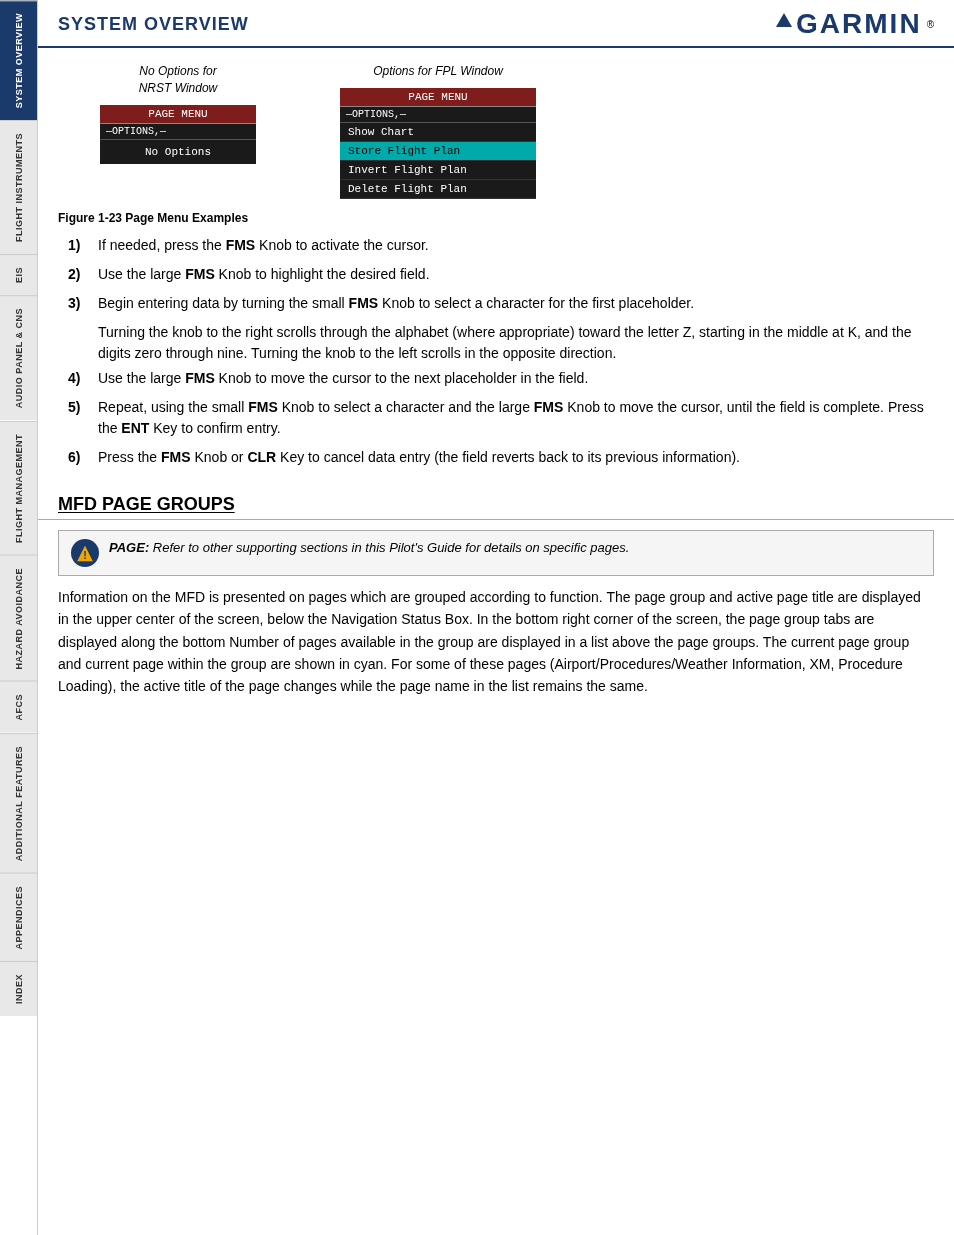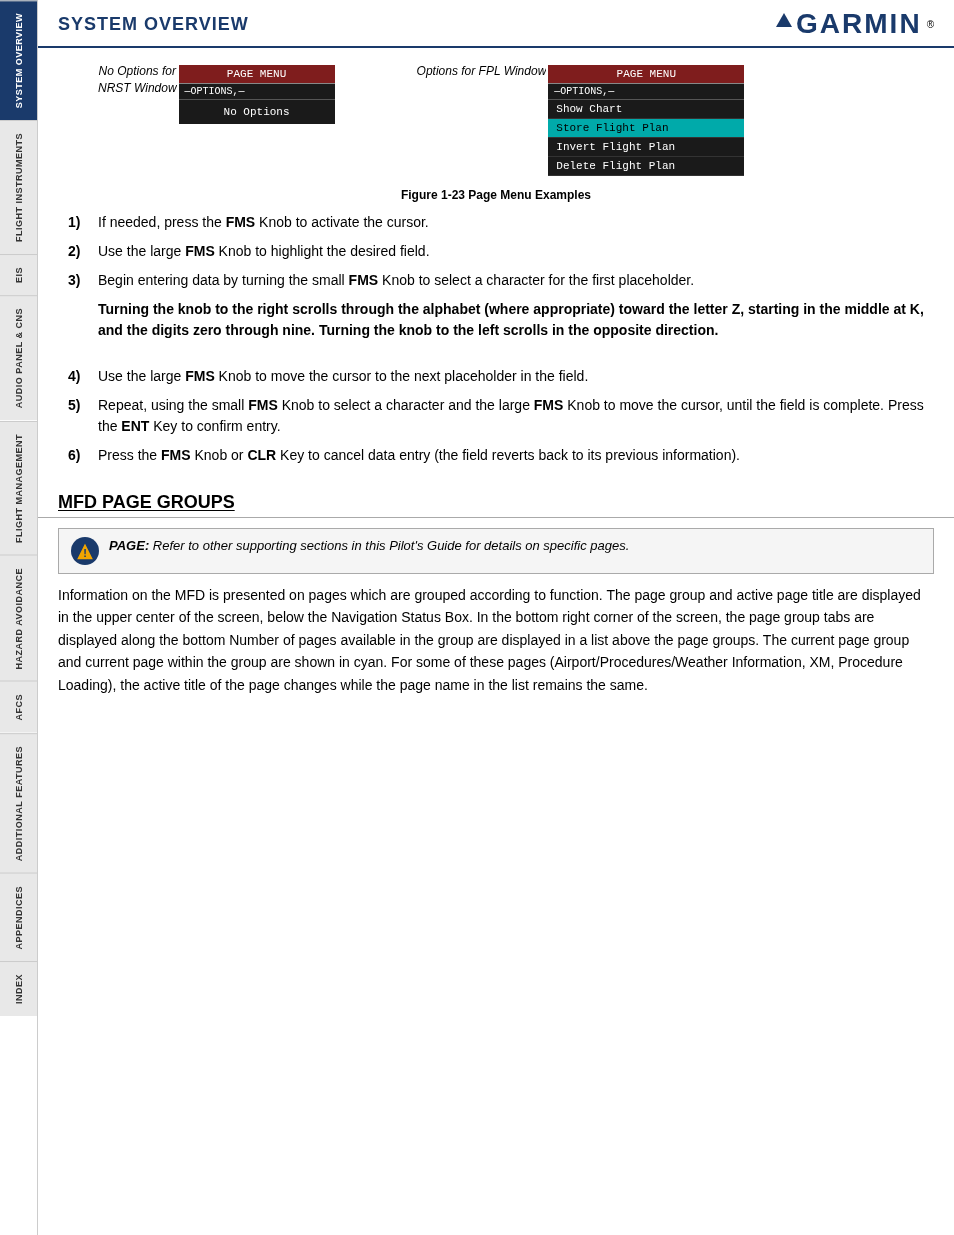--- a/index.html
+++ b/index.html
@@ -93,22 +93,23 @@
       width: 0;
       height: 0;
       border-left: 8px solid transparent;
       border-right: 8px solid transparent;
       border-bottom: 14px solid #1a3a6b;
       margin-bottom: 8px;
     }
 
     .figure-item {
       display: flex;
-      flex-direction: row;
-      align-items: flex-start;
+      flex-direction: column;
+      align-items: center;
+      gap: 6px;
     }
 
     .figure-label {
       font-style: italic;
       font-size: 12px;
       text-align: center;
       line-height: 1.4;
     }
 
     
@@ -157,21 +158,21 @@
       font-size: 11px;
       border-bottom: 1px solid #333;
     }
 
     .pm-item.selected {
       background: #00aaaa;
       color: #000;
     }
 
     .figure-caption {
-      text-align: center;
+      text-align: left;
       font-size: 12px;
       font-weight: bold;
       margin-top: 5px;
       padding: 0 20px 10px;
     }
 
     
     .section-header {
       padding: 8px 20px 4px 20px;
       border-bottom: 1px solid #aaa;
@@ -213,23 +214,22 @@
       min-width: 20px;
     }
 
     .list-text {
       flex: 1;
       line-height: 1.5;
     }
 
     .indent-para {
       margin-left: 30px;
-      margin-bottom: 25px;
+      margin-bottom: 4px;
       line-height: 1.5;
-      font-weight: bold;
     }
 
     
     .note-box {
       border: 1px solid #aaa;
       background: #f5f5f5;
       padding: 8px 12px;
       margin: 10px 20px;
       display: flex;
       align-items: flex-start;

